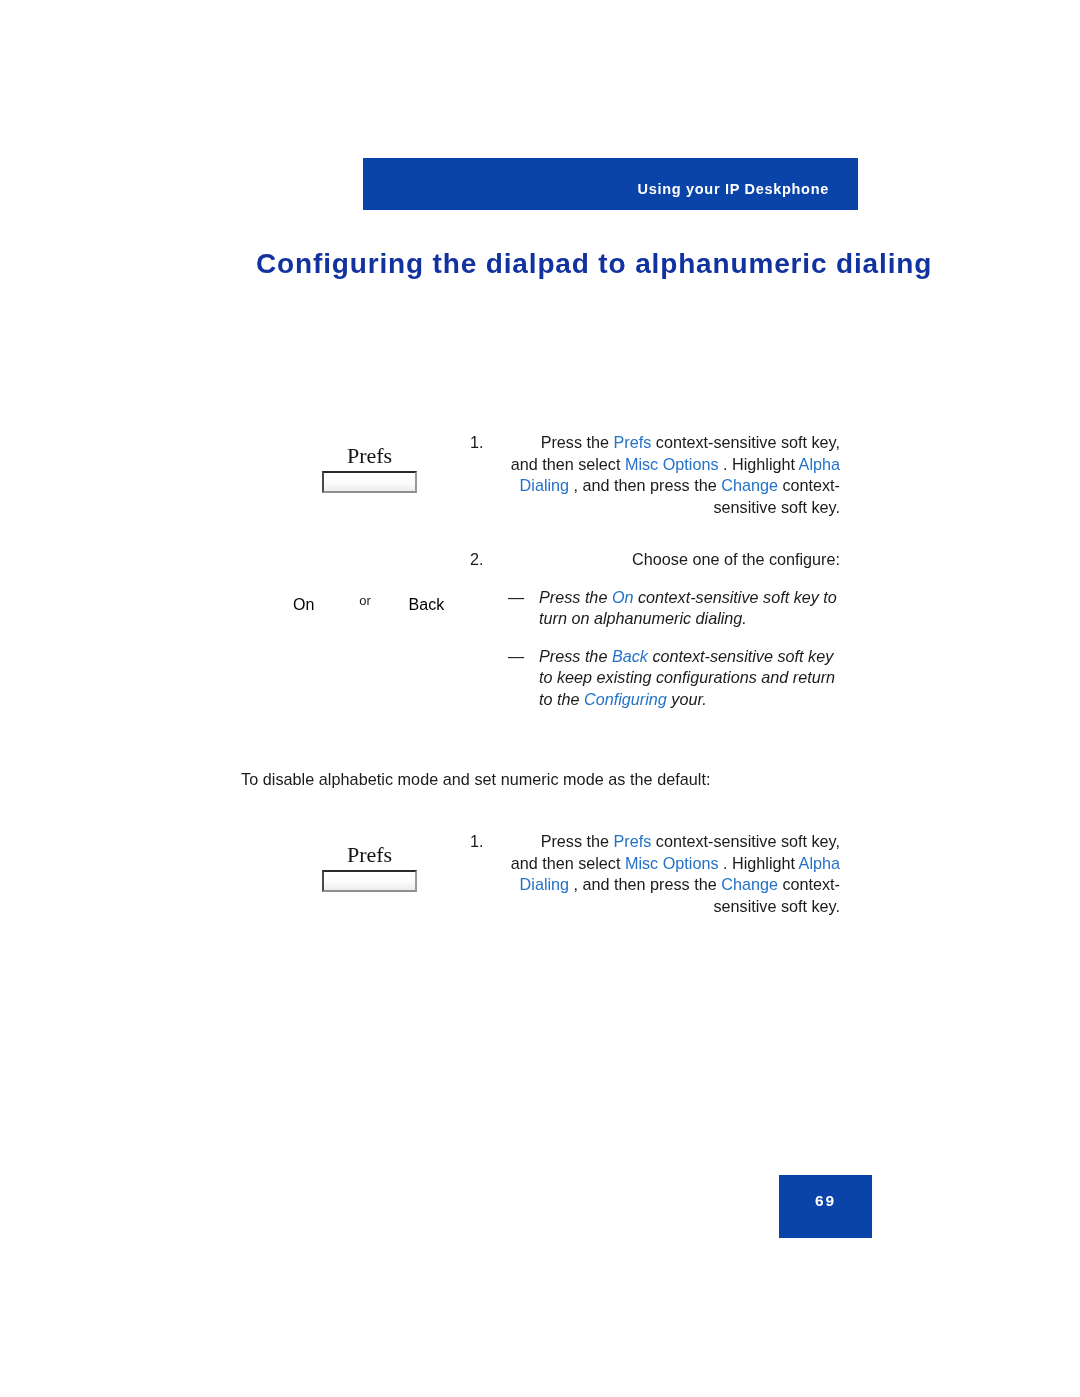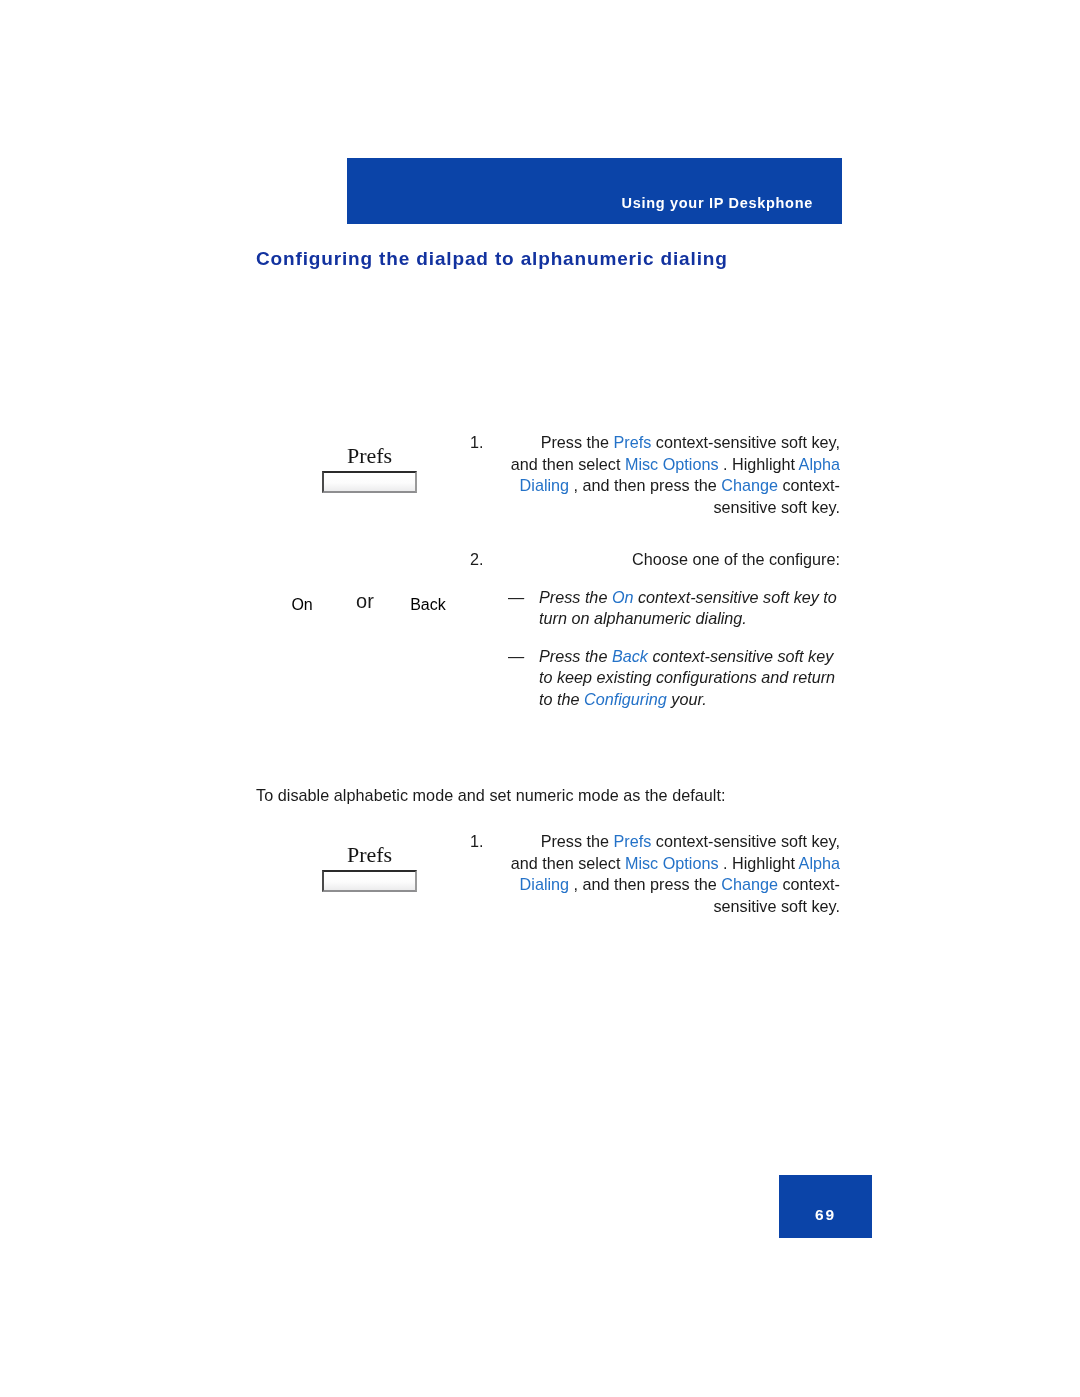--- a/index.html
+++ b/index.html
@@ -18,61 +18,61 @@
   }
 
   .page {
     position: absolute;
     inset: 0;
   }
 
   
   .header-bar {
     position: absolute;
-    left: 347px;
+    left: 363px;
     top: 158px;
     width: 495px;
-    height: 66px;
+    height: 52px;
     background: #0b44a8;
     box-sizing: border-box;
   }
   .header-bar .header-title {
     position: absolute;
     right: 29px;
     bottom: 13px;
     color: #ffffff;
     font-size: 14.5px;
     font-weight: bold;
     letter-spacing: 0.7px;
     white-space: nowrap;
   }
 
   
   .section-title {
     position: absolute;
     left: 256px;
     top: 248px;
     color: #12329f;
-    font-size: 19px;
+    font-size: 28px;
     font-weight: bold;
     letter-spacing: 0.85px;
     white-space: nowrap;
   }
 
   
   .body-block {
     position: absolute;
     color: #1b1b1b;
     font-size: 16.2px;
     line-height: 23.4px;
     letter-spacing: 0.04px;
   }
   .intro-para   { left: 256px; top: 284px; width: 580px; }
   .lead-one     { left: 256px; top: 367px; width: 580px; }
-  .lead-two     { left: 256px; top: 768px; width: 580px; margin-top: 16px; }
+  .lead-two     { left: 241px; top: 768px; width: 580px; }
 
   .hl { color: #2472c8; }
 
   
   .steps {
     position: absolute;
     color: #1b1b1b;
     font-size: 16.2px;
     line-height: 21.6px;
   }
@@ -143,40 +143,40 @@
     width: 220px;
     display: flex;
     align-items: flex-end;
   }
   .softkey-pair .softkey-inline {
     text-align: center;
   }
   .softkey-pair .softkey-inline.on   { width: 100px; }
   .softkey-pair .softkey-inline.back { width: 100px; }
   .softkey-pair .or-text {
-    font-size: 20px;
+    font-size: 13px;
     color: #1b1b1b;
     padding: 0 7px 2px 7px;
     line-height: 22px;
   }
 
   
   .page-number-box {
     position: absolute;
     left: 779px;
     top: 1175px;
     width: 93px;
     height: 63px;
     background: #0b44a8;
     color: #ffffff;
     font-size: 15.5px;
     font-weight: bold;
     letter-spacing: 2px;
     display: flex;
-    align-items: center;
+    align-items: flex-start;
     justify-content: center;
     padding-top: 17px;
     box-sizing: border-box;
   }
 </style>
 </head>
 <body>
 
 <div class="page">
 

